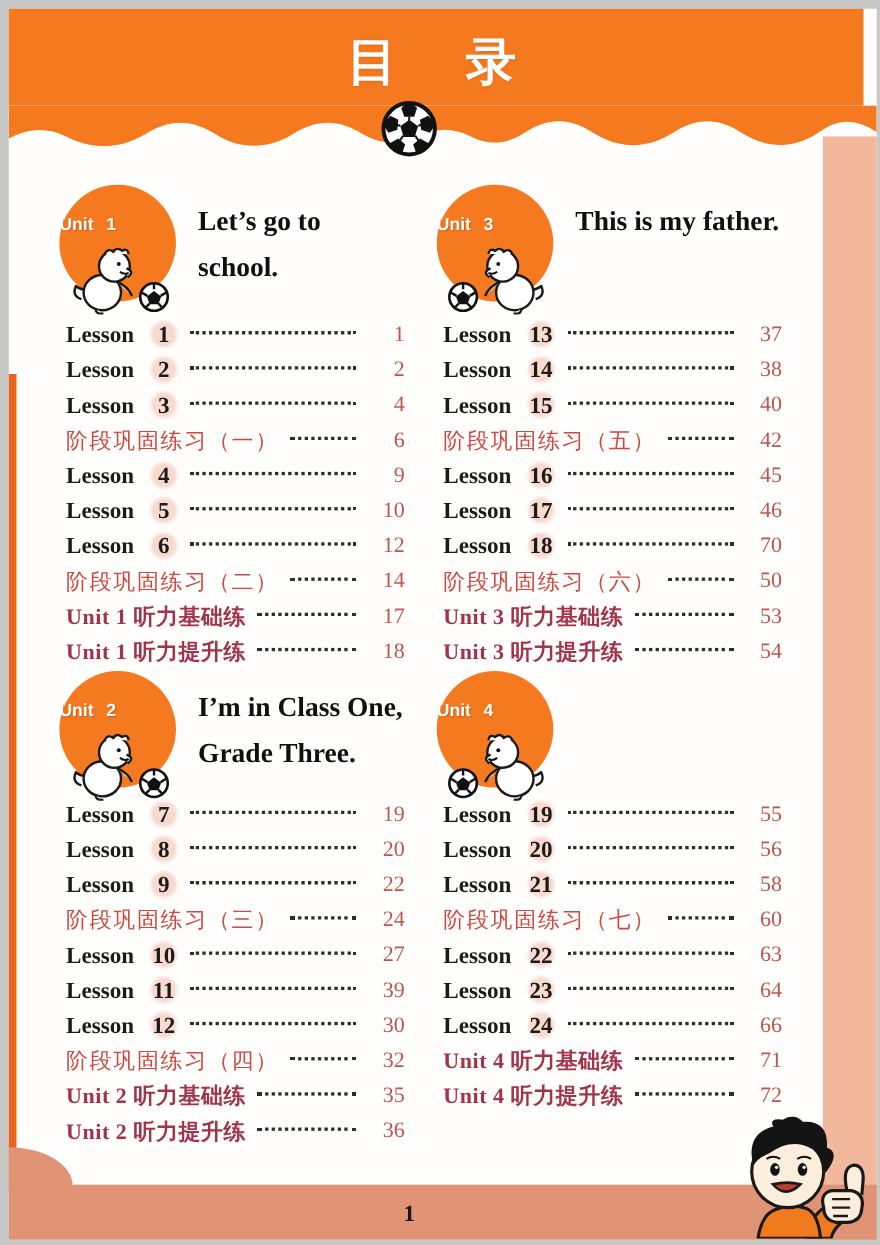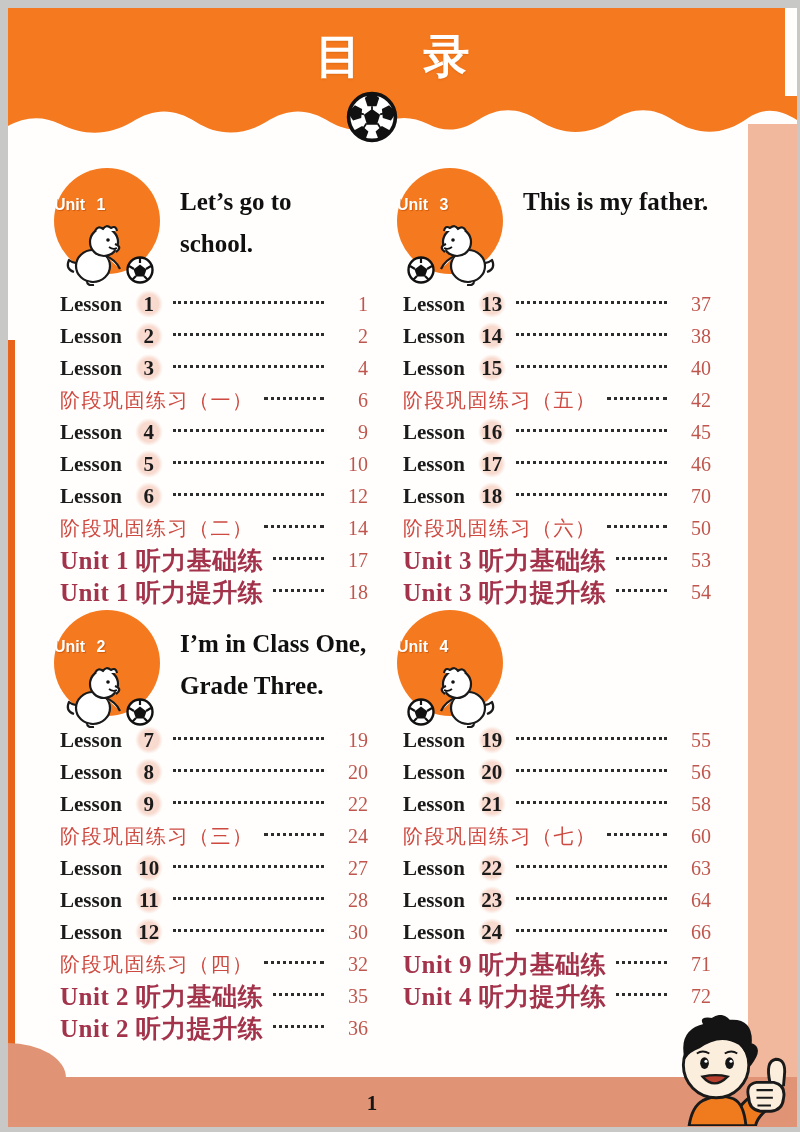--- a/index.html
+++ b/index.html
@@ -88,21 +88,21 @@
     font-weight:bold; color:#1b1b1b;
     min-width:28px; height:28px; padding:0 3px;
     display:inline-flex; align-items:center; justify-content:center;
     border-radius:50%;
     background:radial-gradient(closest-side, #f9dcd2 0%, #f8d9ce 68%, rgba(249,220,210,0) 100%);
   }
   .num:empty { display:none; }
   .zh { white-space:nowrap; }
   .zh:empty { display:none; }
   .toc-row.stage .zh { color:#ce4a41; font-size:20px; letter-spacing:1.5px; }
-  .toc-row.listening .zh { color:#a2334b; font-weight:bold; font-size:25px; letter-spacing:.5px; }
+  .toc-row.listening .zh { color:#a2334b; font-weight:bold; font-size:20px; letter-spacing:.5px; }
   .leader {
     flex:1; height:0; border-bottom:3px dotted #2d2d2d;
     margin:0 8px 0 10px; transform:translateY(-2px);
   }
   .pg { width:36px; text-align:right; color:#bf564d; font-size:20px; }
   
   .boy { position:absolute; right:2px; bottom:-2px; width:154px; height:114px; z-index:6; }
 </style>
 </head>
 <body>
@@ -326,21 +326,21 @@
 
               <span class="leader"></span>
               <span class="pg">27</span>
             </div>
 
             <div class="toc-row lesson">
               <span class="prefix">Lesson</span>
               <span class="num">11</span>
 
               <span class="leader"></span>
-              <span class="pg">28</span>
+              <span class="pg">39</span>
             </div>
 
             <div class="toc-row lesson">
               <span class="prefix">Lesson</span>
               <span class="num">12</span>
 
               <span class="leader"></span>
               <span class="pg">30</span>
             </div>
 
@@ -555,21 +555,21 @@
               <span class="prefix">Lesson</span>
               <span class="num">24</span>
 
               <span class="leader"></span>
               <span class="pg">66</span>
             </div>
 
 
             <div class="toc-row listening">
 
-              <span class="zh">Unit 9 听力基础练</span>
+              <span class="zh">Unit 4 听力基础练</span>
               <span class="leader"></span>
               <span class="pg">71</span>
             </div>
 
             <div class="toc-row listening">
 
               <span class="zh">Unit 4 听力提升练</span>
               <span class="leader"></span>
               <span class="pg">72</span>
             </div>

